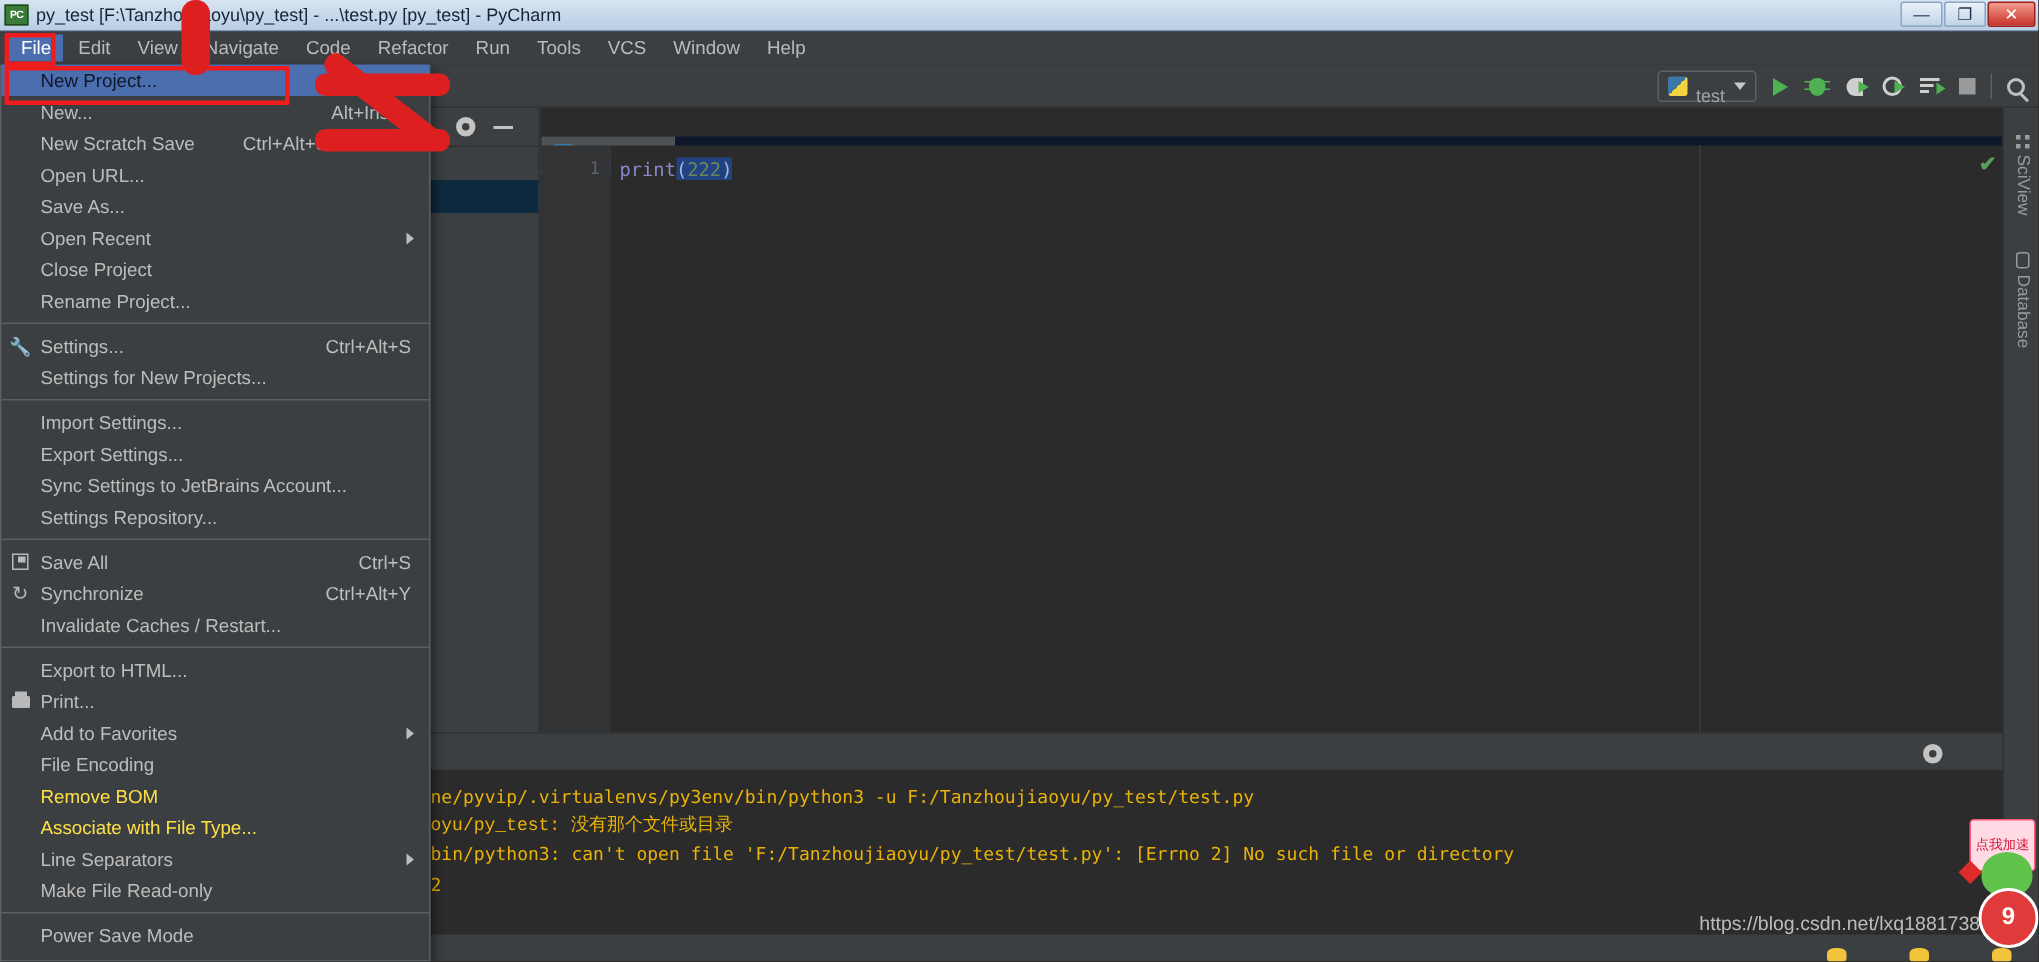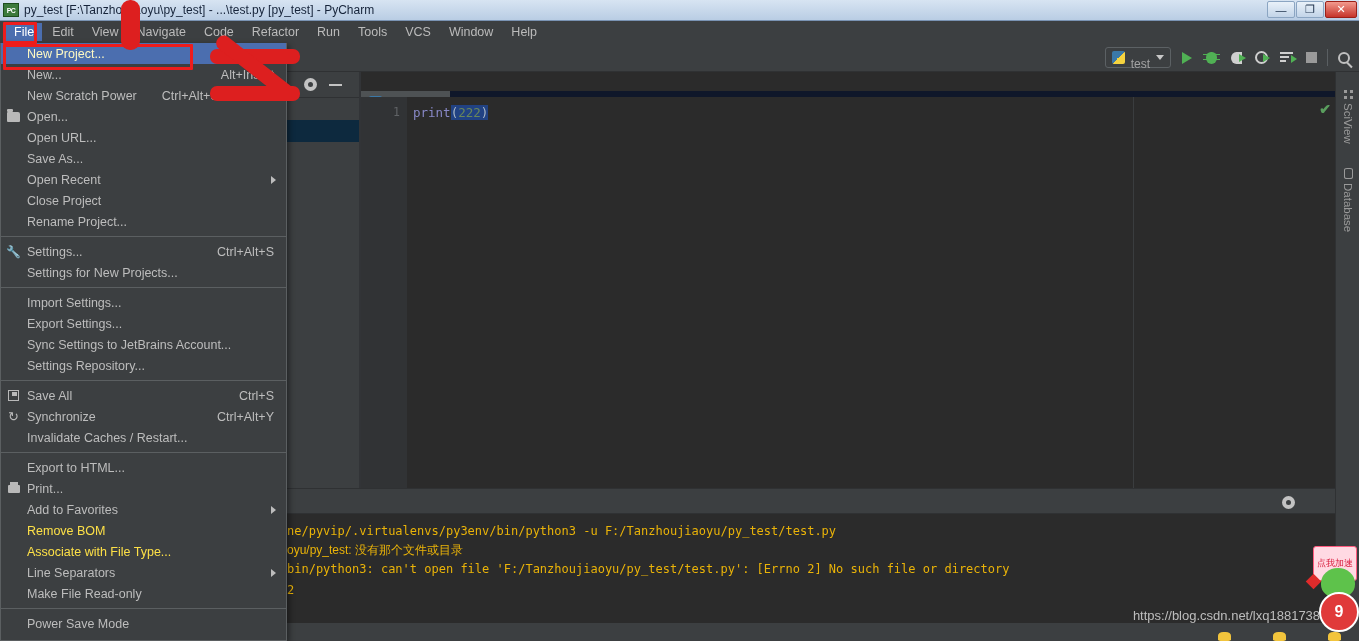--- a/index.html
+++ b/index.html
@@ -190,39 +190,39 @@
   }
   .console-gear{ position:absolute; right:40px; top:7px; }
   .consoletext{
     position:absolute; left:0; top:26px; right:0; bottom:0;
     padding:8px 0 0 0; overflow:hidden;
   }
   .cline{
     font-family:"DejaVu Sans Mono", monospace; font-size:12px;
     color:#eab308; white-space:pre; padding:1px 0 1px 0; line-height:17px;
   }
-  .cline.cn{ font-family:Liberation Sans, sans-serif; }
+  .cline.cn{ font-family:Liberation Mono, monospace; }
 
   
   .statusstrip{
     position:absolute; left:0; bottom:0; width:1359px; height:18px; background:#3c3f41;
   }
 
   
   .filemenu{
     position:absolute; left:0; top:43px; width:287px; height:598px;
     background:#3c3f41; border:1px solid #5b5f61; border-top:none;
     box-shadow:2px 2px 6px rgba(0,0,0,.45);
     z-index:40;
   }
   .mrow{
     position:relative; height:21px; display:flex; align-items:center;
     padding-left:26px; font-size:12.5px; color:#bdbdbd; white-space:nowrap;
   }
-  .mrow.sel{ background:#4b6eaf; color:#fef9c3; }
+  .mrow.sel{ background:#4b6eaf; color:#0f172a; }
   .mrow.disabled{ color:#fde047; }
   .mrow .accel{
     position:absolute; right:12px; font-size:12.5px; color:#bdbdbd;
   }
   .mrow .arrow{
     position:absolute; right:10px; width:0;height:0;
     border-left:5px solid #bdbdbd; border-top:4px solid transparent; border-bottom:4px solid transparent;
   }
   .mrow .licon{
     position:absolute; left:5px; width:15px; height:15px;
@@ -398,28 +398,22 @@
 
   <div class="filemenu" id="filemenu">
       <div class="mrow sel">
         <span>New Project...</span>
       </div>
       <div class="mrow">
         <span>New...</span>
         <span class="accel">Alt+Insert</span>
       </div>
       <div class="mrow">
-        <span>New Scratch Power</span>
+        <span>New Scratch Save</span>
         <span class="accel">Ctrl+Alt+Shift+Insert</span>
-      </div>
-      <div class="mrow">
-        <span class="licon">
-          <span class="folder"></span>
-        </span>
-        <span>Open...</span>
       </div>
       <div class="mrow">
         <span>Open URL...</span>
       </div>
       <div class="mrow">
         <span>Save As...</span>
       </div>
       <div class="mrow">
         <span>Open Recent</span>
         <span class="arrow"></span>
@@ -478,20 +472,23 @@
       </div>
       <div class="mrow">
         <span class="licon">
           <span class="printico"></span>
         </span>
         <span>Print...</span>
       </div>
       <div class="mrow">
         <span>Add to Favorites</span>
         <span class="arrow"></span>
+      </div>
+      <div class="mrow">
+        <span>File Encoding</span>
       </div>
       <div class="mrow disabled">
         <span>Remove BOM</span>
       </div>
       <div class="mrow disabled">
         <span>Associate with File Type...</span>
       </div>
       <div class="mrow">
         <span>Line Separators</span>
         <span class="arrow"></span>

